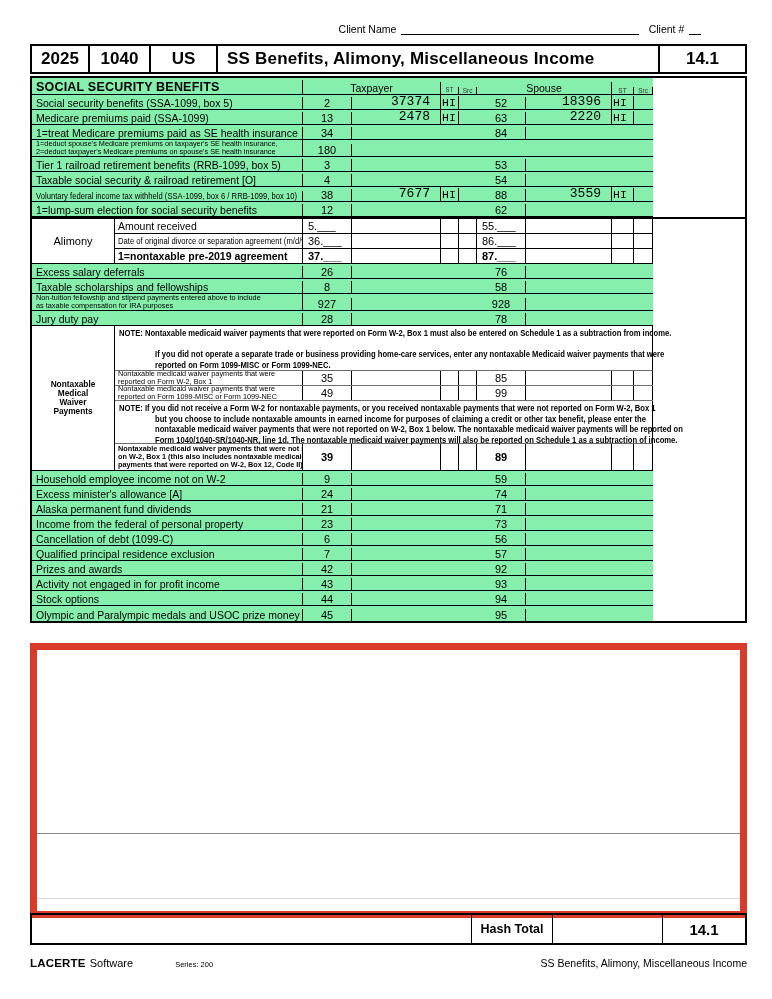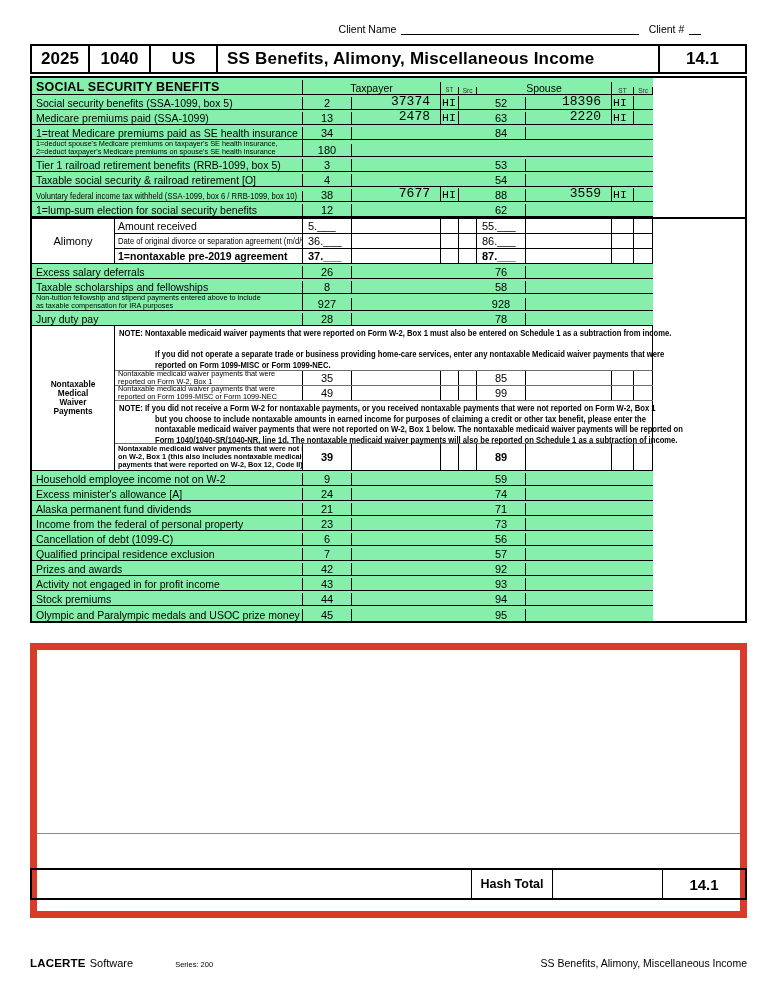--- a/index.html
+++ b/index.html
@@ -52,21 +52,21 @@
   .group-rows > :last-child{border-bottom:none;font-weight:bold;}
   .group.nt .subrow,.group.nt .note{border-bottom-color:#6e6e6e;}
   .note{display:block;border-right:1px solid #000;border-bottom:1px solid #000;box-sizing:border-box;width:538px;padding:2px 0 0 4px;}
   .note .ln{font-size:9px;font-weight:600;line-height:10.6px;white-space:nowrap;transform:scaleX(0.85);transform-origin:left center;}
   .note .ind{margin-left:36px;}
   
   .red-box{position:absolute;top:643px;left:30px;width:717px;height:275px;border:7px solid #d93b2b;box-sizing:border-box;background:#fff;}
   .rb-line1{position:absolute;left:0;top:183px;width:100%;height:1px;background:#8a8a8a;}
   .rb-line2{position:absolute;left:0;top:248px;width:100%;height:1px;background:#dcd8d2;}
   
-  .hash-box{position:absolute;top:868px;left:30px;width:717px;height:32px;border:2px solid #000;box-sizing:border-box;display:flex;align-items:stretch;}
+  .hash-box{position:absolute;top:913px;left:30px;width:717px;height:32px;border:2px solid #000;box-sizing:border-box;display:flex;align-items:stretch;}
   .hash-cell{border-right:1px solid #000;box-sizing:border-box;display:flex;align-items:center;justify-content:center;}
   .hc-spacer{width:440px;}
   .hc-label{width:81px;font-weight:bold;font-size:12.5px;}
   .hc-value{width:110px;font-family:"Liberation Mono",monospace;font-size:13px;}
   .hc-page{flex:1;border-right:none;font-weight:bold;font-size:15px;}
   
   .footer-line{position:absolute;top:957px;left:30px;width:717px;display:flex;justify-content:space-between;align-items:flex-end;}
   .f-left{display:flex;align-items:flex-end;}
   .f-brand{font-weight:bold;font-size:11.5px;letter-spacing:0.2px;}
   .f-brand2{font-size:11px;margin-left:4px;}
@@ -435,21 +435,21 @@
             <div class="c code">43</div>
             <div class="c amt"></div>
             <div class="c st"></div>
             <div class="c src"></div>
             <div class="c code">93</div>
             <div class="c amt samt"></div>
             <div class="c st sst"></div>
             <div class="c src ssrc"></div>
           </div>
           <div class="row">
-            <div class="c label">Stock premiums</div>
+            <div class="c label">Stock options</div>
             <div class="c code">44</div>
             <div class="c amt"></div>
             <div class="c st"></div>
             <div class="c src"></div>
             <div class="c code">94</div>
             <div class="c amt samt"></div>
             <div class="c st sst"></div>
             <div class="c src ssrc"></div>
           </div>
           <div class="row">

